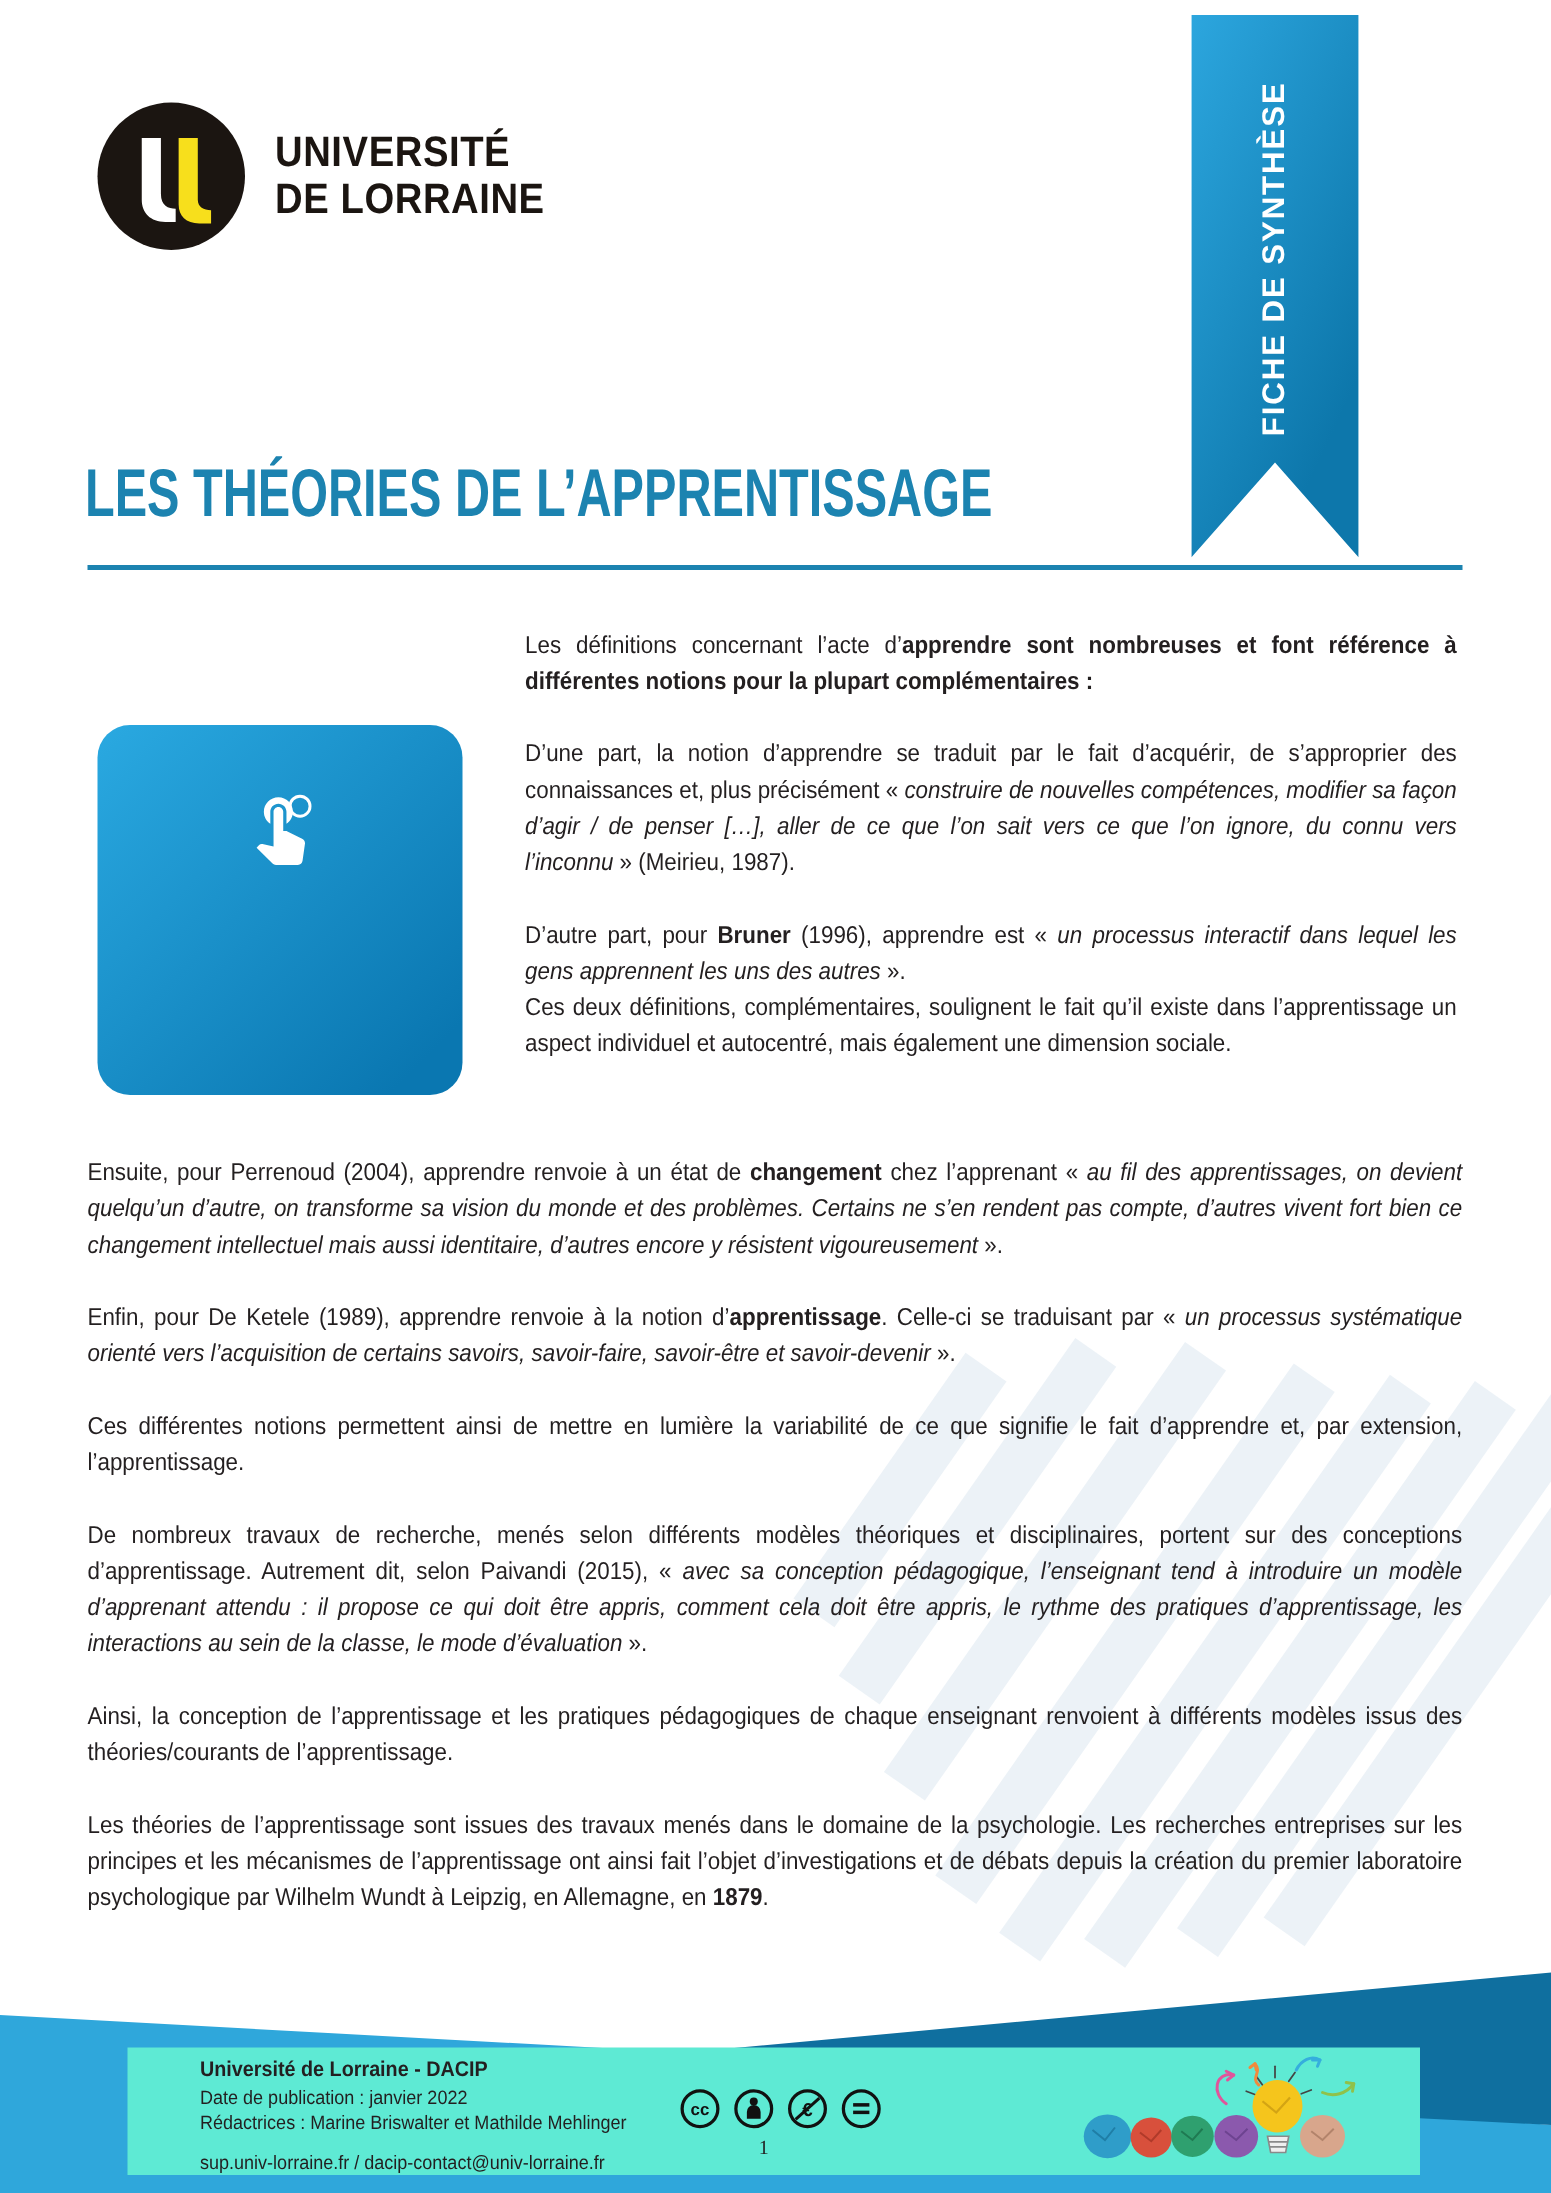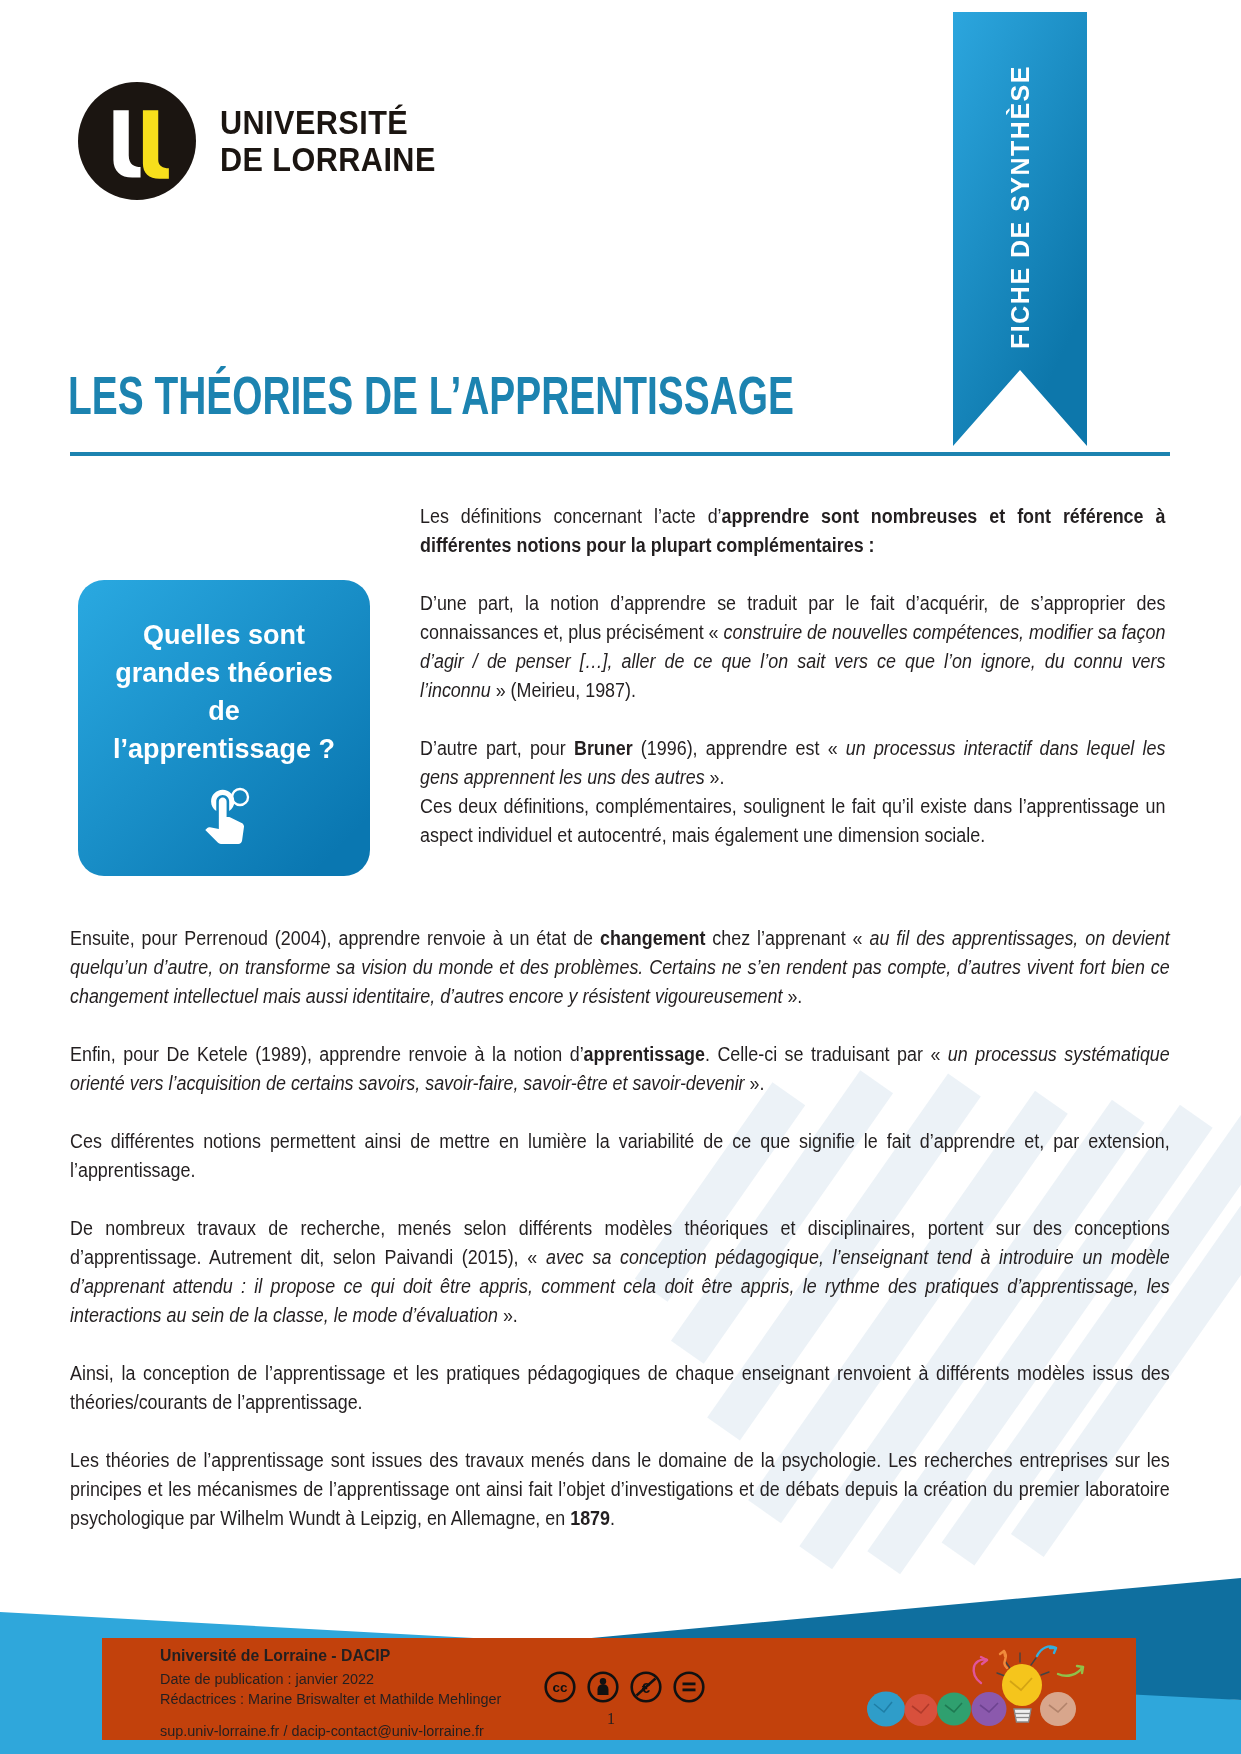--- a/index.html
+++ b/index.html
@@ -40,21 +40,21 @@
              transform:scaleX(.918);transform-origin:0 0;
              font-size:19.5px;line-height:29px;text-align:justify;}
   .col-full{position:absolute;left:70px;top:912px;width:1198px;z-index:1;
              transform:scaleX(.918);transform-origin:0 0;
              font-size:19.5px;line-height:29px;text-align:justify;}
   .col-right p,.col-full p{margin:0 0 29px 0;}
   .b{font-weight:700;} .i{font-style:italic;}
 
   
   .footer-svg{position:absolute;left:0;top:1530px;width:1241px;height:224px;z-index:1;}
-  .foot-box{position:absolute;left:102px;top:1626px;width:1034px;height:102px;background:#c2410c;z-index:3;}
+  .foot-box{position:absolute;left:102px;top:1626px;width:1034px;height:102px;background:#5eead4;z-index:3;}
   .foot-text{position:absolute;left:58px;top:8px;transform:scaleX(.93);transform-origin:0 0;}
   .foot-org{font-size:17px;font-weight:700;margin-bottom:3px;}
   .foot-line{font-size:15.5px;line-height:20px;}
   .foot-contact{font-size:15.5px;margin-top:13px;}
   .foot-cc{position:absolute;left:441px;top:32px;display:flex;gap:9px;}
   .foot-page{position:absolute;left:505px;top:72px;font-size:16px;font-family:"Liberation Serif",serif;}
   .foot-art{position:absolute;left:758px;top:0;width:276px;height:98px;}
 </style>
 </head>
 <body>
@@ -86,21 +86,20 @@
   </div>
 
   <div class="ribbon">
     <span class="ribbon-label">FICHE DE SYNTHÈSE</span>
   </div>
 
   <h1 class="page-title" style="margin:0;">LES THÉORIES DE L’APPRENTISSAGE</h1>
   <div class="title-rule"></div>
 
   <div class="qbox">
-    <div class="qbox-text">Quelles sont<br>grandes théories de<br>l’apprentissage ?</div>
     <div class="qbox-icon">
       <svg width="62" height="62" viewBox="0 0 24 24" aria-hidden="true">
         <path fill="#ffffff" d="M9 11.24V7.5C9 6.12 10.12 5 11.5 5S14 6.12 14 7.5v3.74c1.21-.81 2-2.18 2-3.74C16 5.01 13.99 3 11.5 3S7 5.01 7 7.5c0 1.56.79 2.93 2 3.74zm9.84 4.63l-4.54-2.26c-.17-.07-.35-.11-.54-.11H13v-6c0-.83-.67-1.5-1.5-1.5S10 6.67 10 7.5v10.74l-3.43-.72c-.08-.01-.15-.03-.24-.03-.31 0-.59.13-.79.33l-.79.8 4.94 4.94c.27.27.65.44 1.06.44h6.79c.75 0 1.33-.55 1.44-1.28l.75-5.27c.01-.07.02-.14.02-.2 0-.62-.38-1.16-.91-1.38z"></path>
         <circle cx="18.2" cy="5.8" r="3.1" fill="none" stroke="#ffffff" stroke-width="0.9"></circle>
       </svg>
     </div>
   </div>
 
   <div class="col-right">
     <p><span class="">Les définitions concernant l’acte d’</span><span class="b">apprendre sont nombreuses et font référence à différentes notions pour la plupart complémentaires :</span></p>

